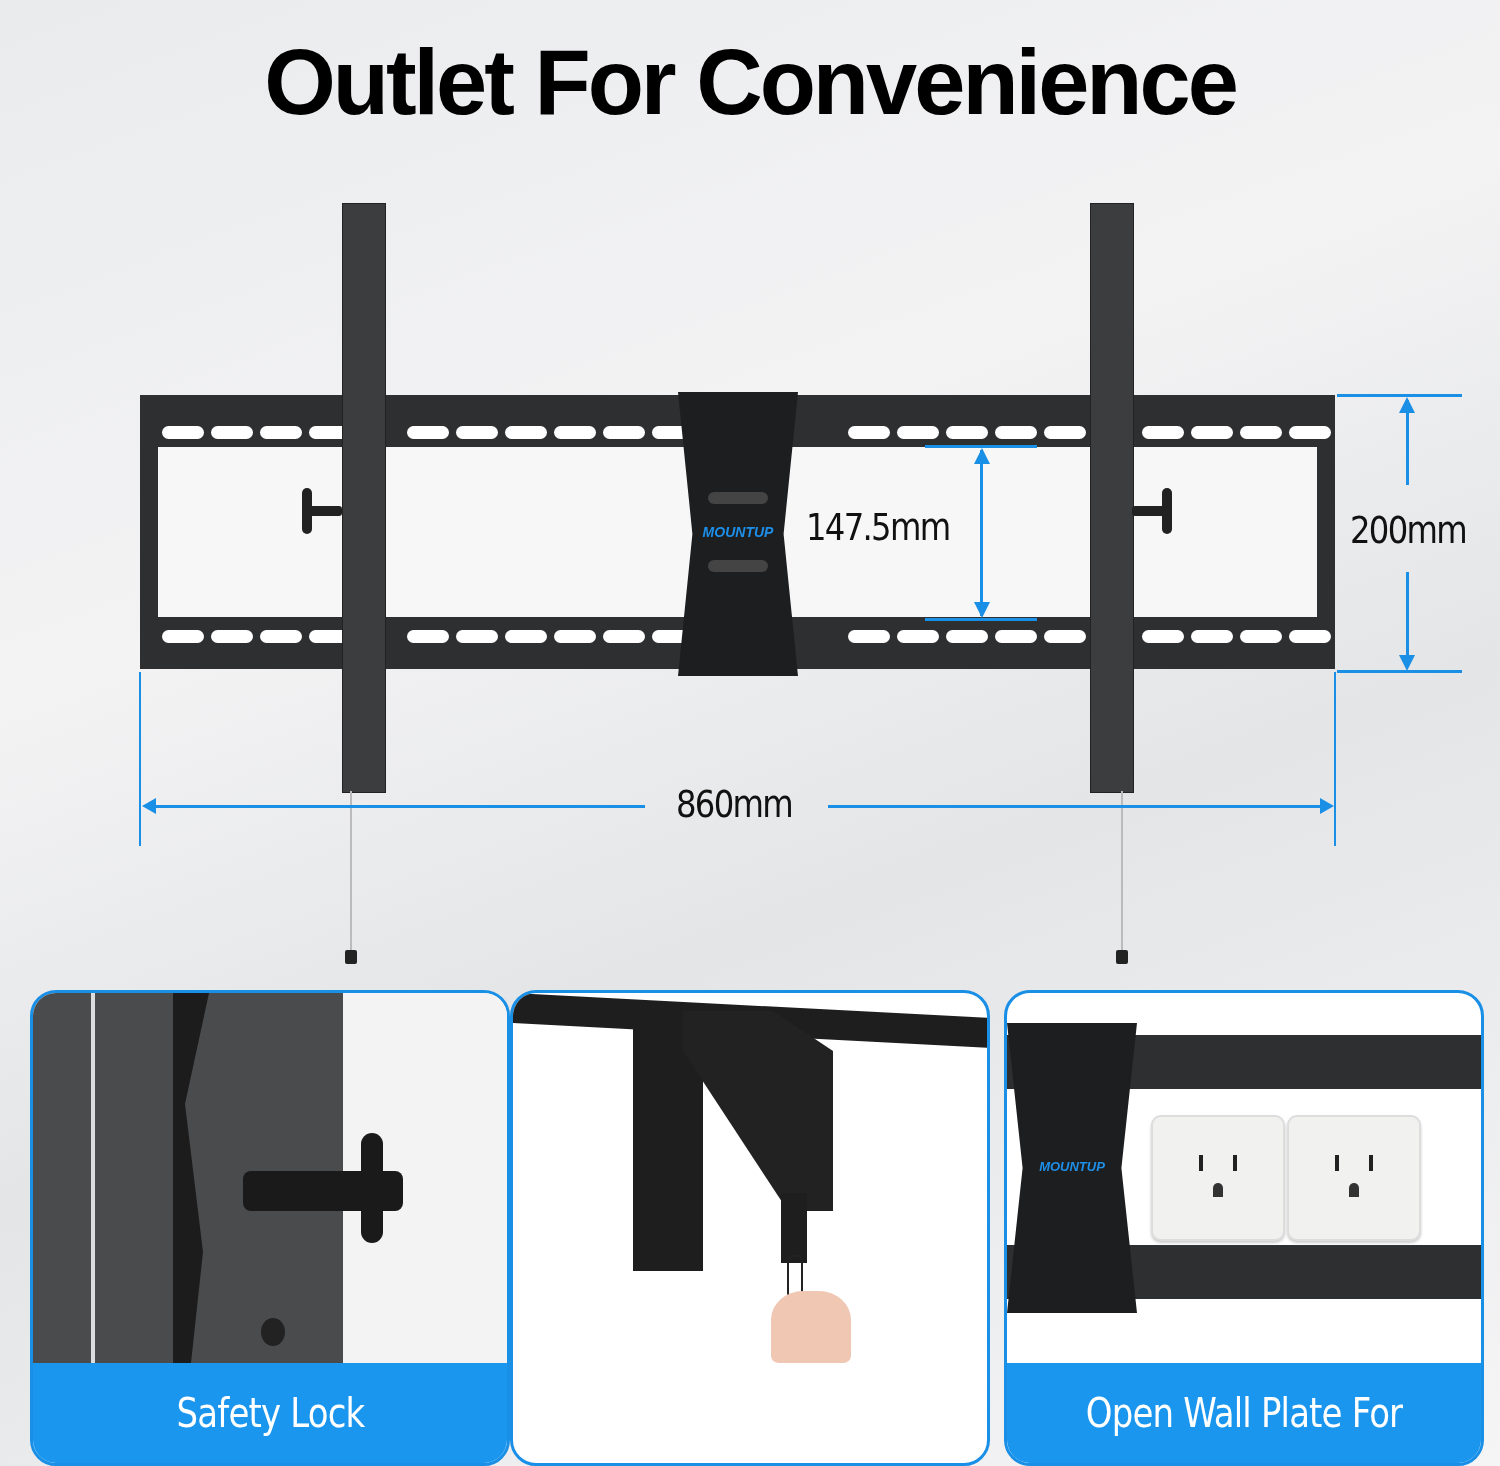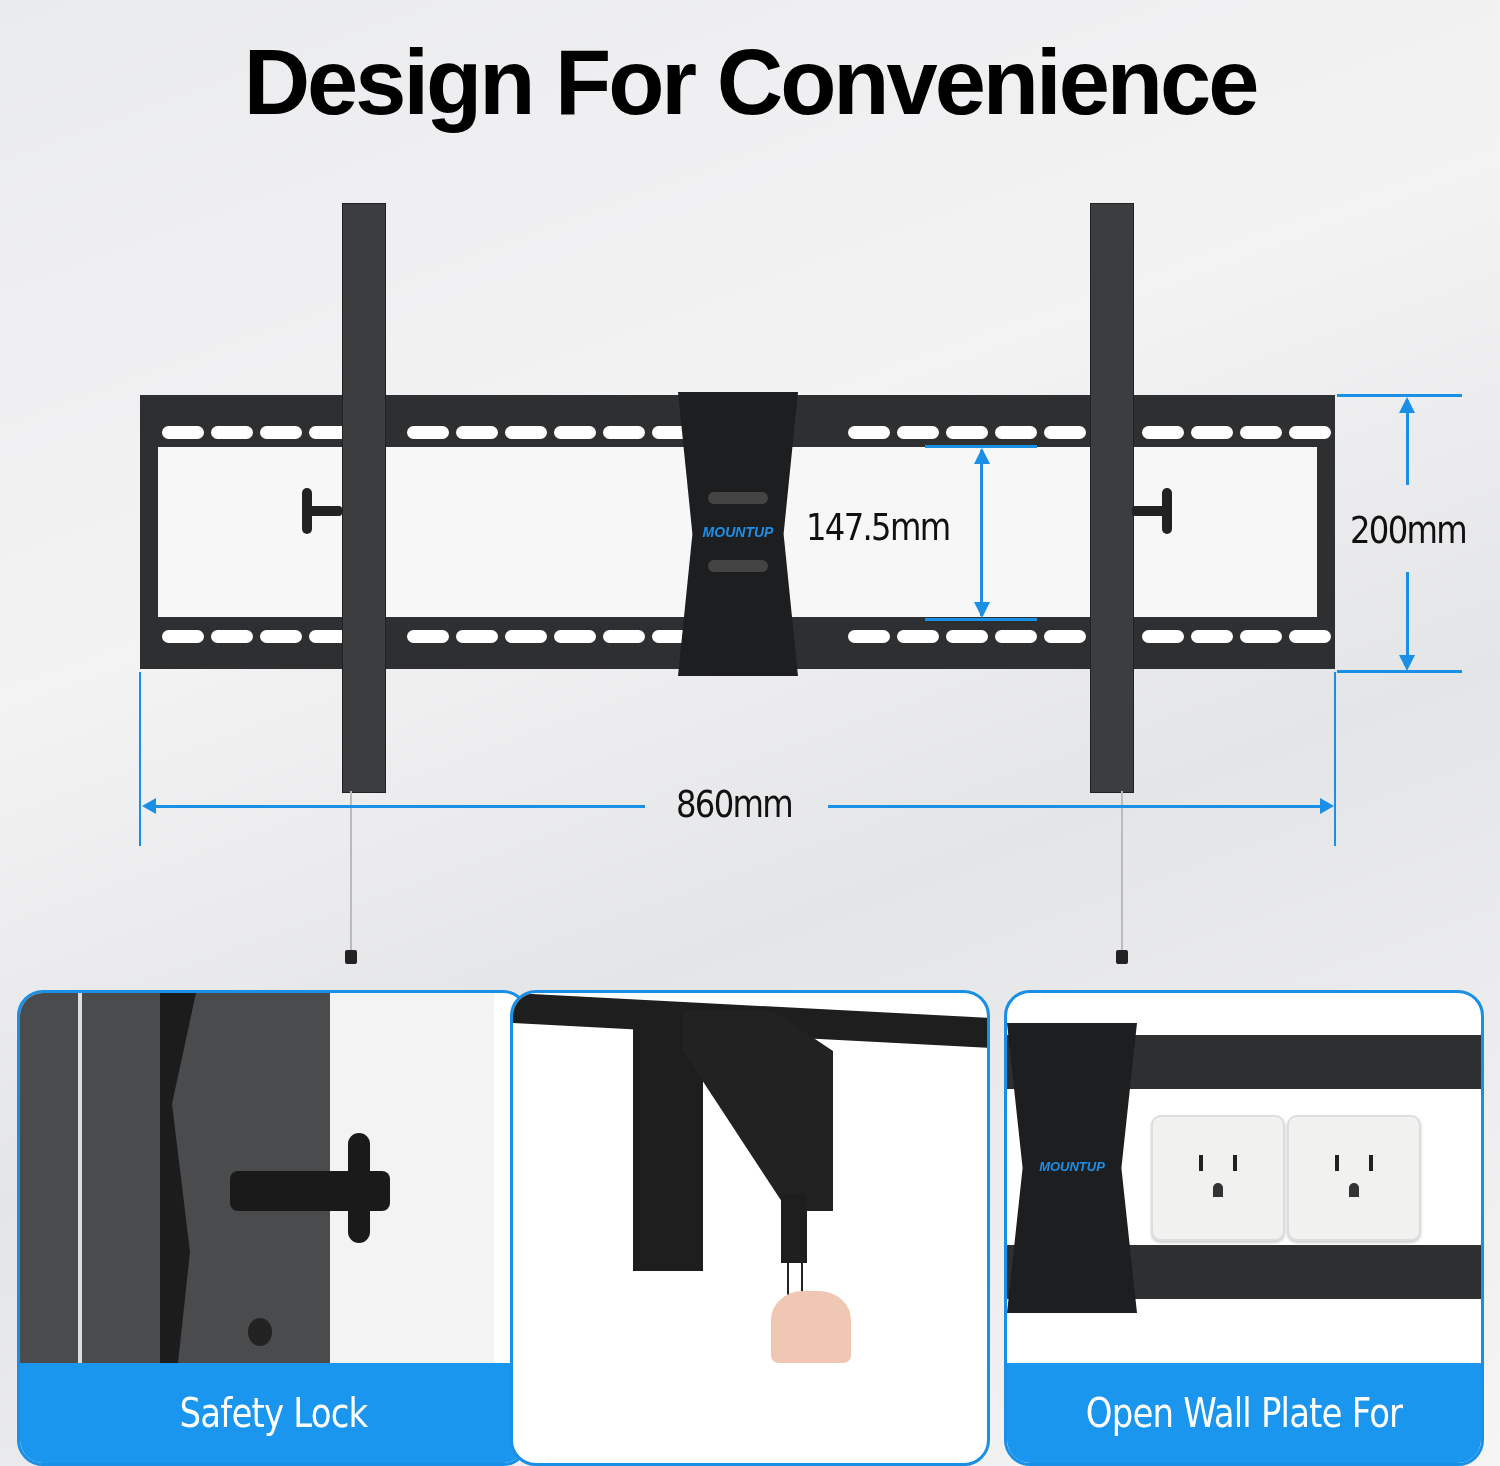--- a/index.html
+++ b/index.html
@@ -16,21 +16,21 @@
   .upright{position:absolute;background:#3c3d3f;border:1px solid #222;}
   .card{position:absolute;top:990px;width:474px;height:470px;border:3px solid #1a8fe6;border-radius:26px;overflow:hidden;background:#fff;}
   .card-label{position:absolute;left:0;bottom:0;width:100%;height:100px;background:#1a96ef;color:#fff;
               font-family:"DejaVu Sans",sans-serif;font-size:40px;text-align:center;line-height:100px;
               letter-spacing:-1px;}
   .card-label span{display:inline-block;transform:scaleX(0.85);}
 </style>
 </head>
 <body>
 
-<div class="title">Design For Convenience</div>
+<div class="title">Outlet For Convenience</div>
 
 <div>
 
   <div class="rail" style="left:140px;top:395px;width:1195px;height:52px;"></div>
 
   <div class="rail" style="left:140px;top:617px;width:1195px;height:52px;"></div>
 
   <div class="rail" style="left:140px;top:395px;width:18px;height:274px;"></div>
   <div class="rail" style="left:1317px;top:395px;width:18px;height:274px;"></div>
   <div class="abs" style="left:158px;top:447px;width:1159px;height:170px;background:#f7f7f8;"></div>
@@ -124,21 +124,21 @@
 <div>
   <div class="abs blue" style="left:139px;top:672px;width:2px;height:174px;"></div>
   <div class="abs blue" style="left:1334px;top:672px;width:2px;height:174px;"></div>
   <div class="abs blue" style="left:150px;top:805px;width:495px;height:3px;"></div>
   <div class="abs blue" style="left:828px;top:805px;width:498px;height:3px;"></div>
   <div class="abs" style="left:142px;top:798px;border-top:8px solid transparent;border-bottom:8px solid transparent;border-right:14px solid #1a8fe6;"></div>
   <div class="abs" style="left:1320px;top:798px;border-top:8px solid transparent;border-bottom:8px solid transparent;border-left:14px solid #1a8fe6;"></div>
   <div class="dim-label" style="left:676px;top:782px;">860mm</div>
 </div>
 
-<div class="card" style="left:17px;padding-left:32px;">
+<div class="card" style="left:30px;">
   <div class="abs" style="left:0;top:0;width:310px;height:370px;background:#4a4b4d;"></div>
   <div class="abs" style="left:58px;top:0;width:4px;height:370px;background:#ddd;"></div>
   <div class="abs" style="left:140px;top:0;width:60px;height:370px;background:#1c1c1d;clip-path:polygon(0 0,60% 0,20% 30%,50% 70%,30% 100%,0 100%);"></div>
   <div class="abs" style="left:310px;top:0;width:164px;height:370px;background:#f3f3f3;"></div>
   <div class="abs" style="left:210px;top:140px;width:170px;height:110px;">
     <div class="abs" style="left:0;top:38px;width:160px;height:40px;background:#1a1a1a;border-radius:8px;"></div>
     <div class="abs" style="left:118px;top:0;width:22px;height:110px;background:#1a1a1a;border-radius:11px;"></div>
   </div>
   <div class="abs" style="left:228px;top:325px;width:24px;height:28px;background:#222;border-radius:50%;"></div>
   <div class="card-label"><span>Safety Lock</span></div>

